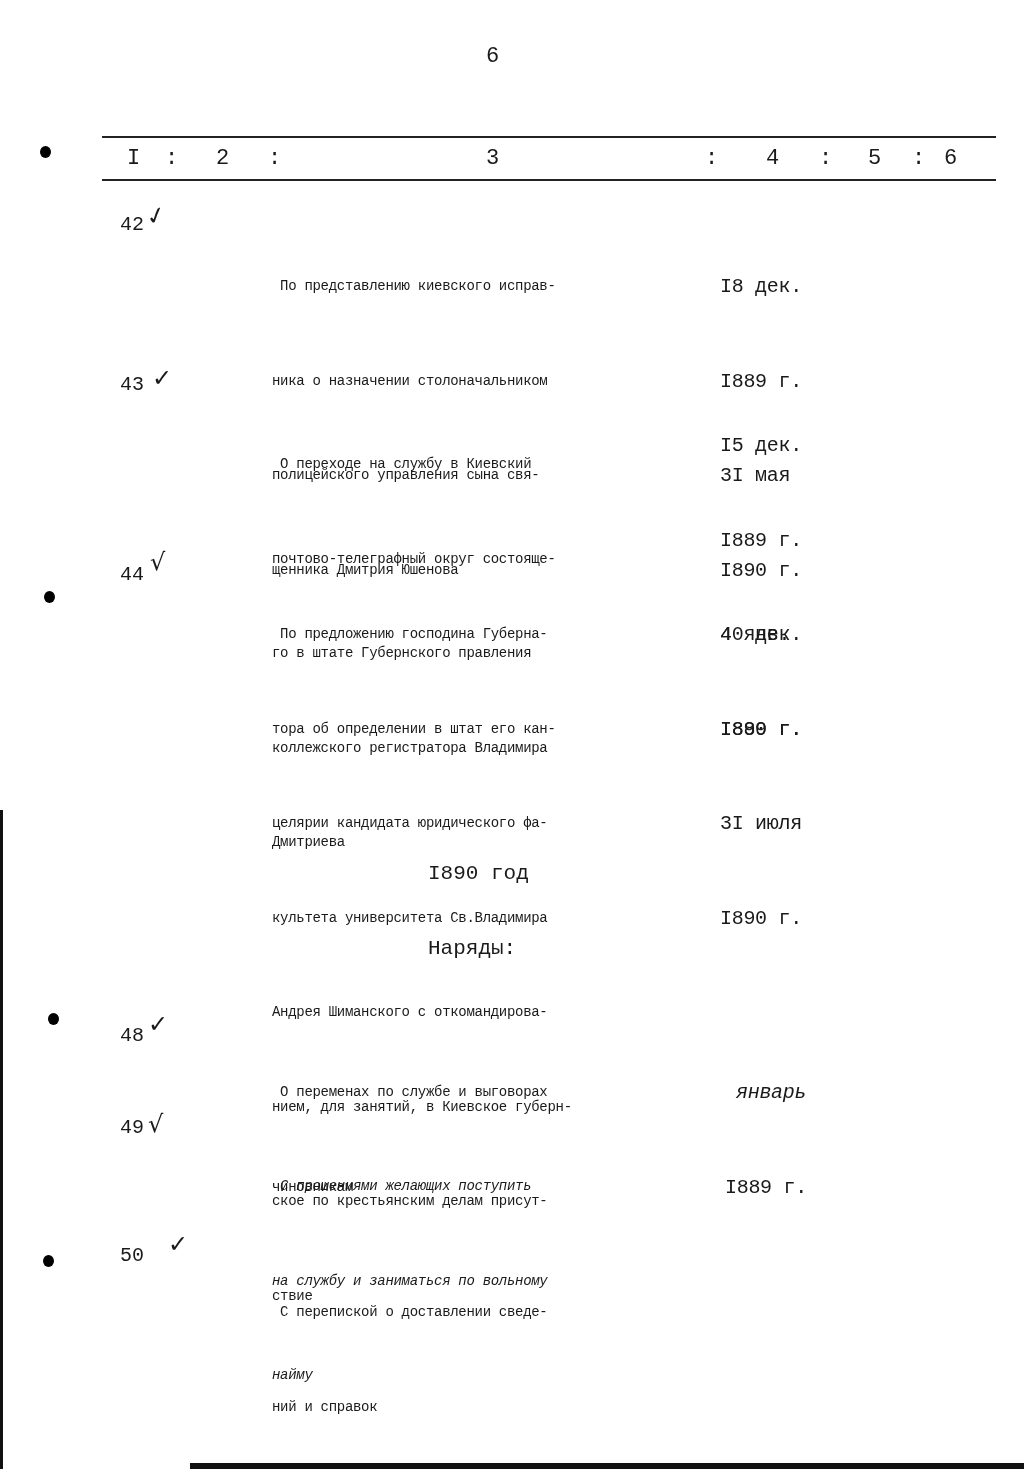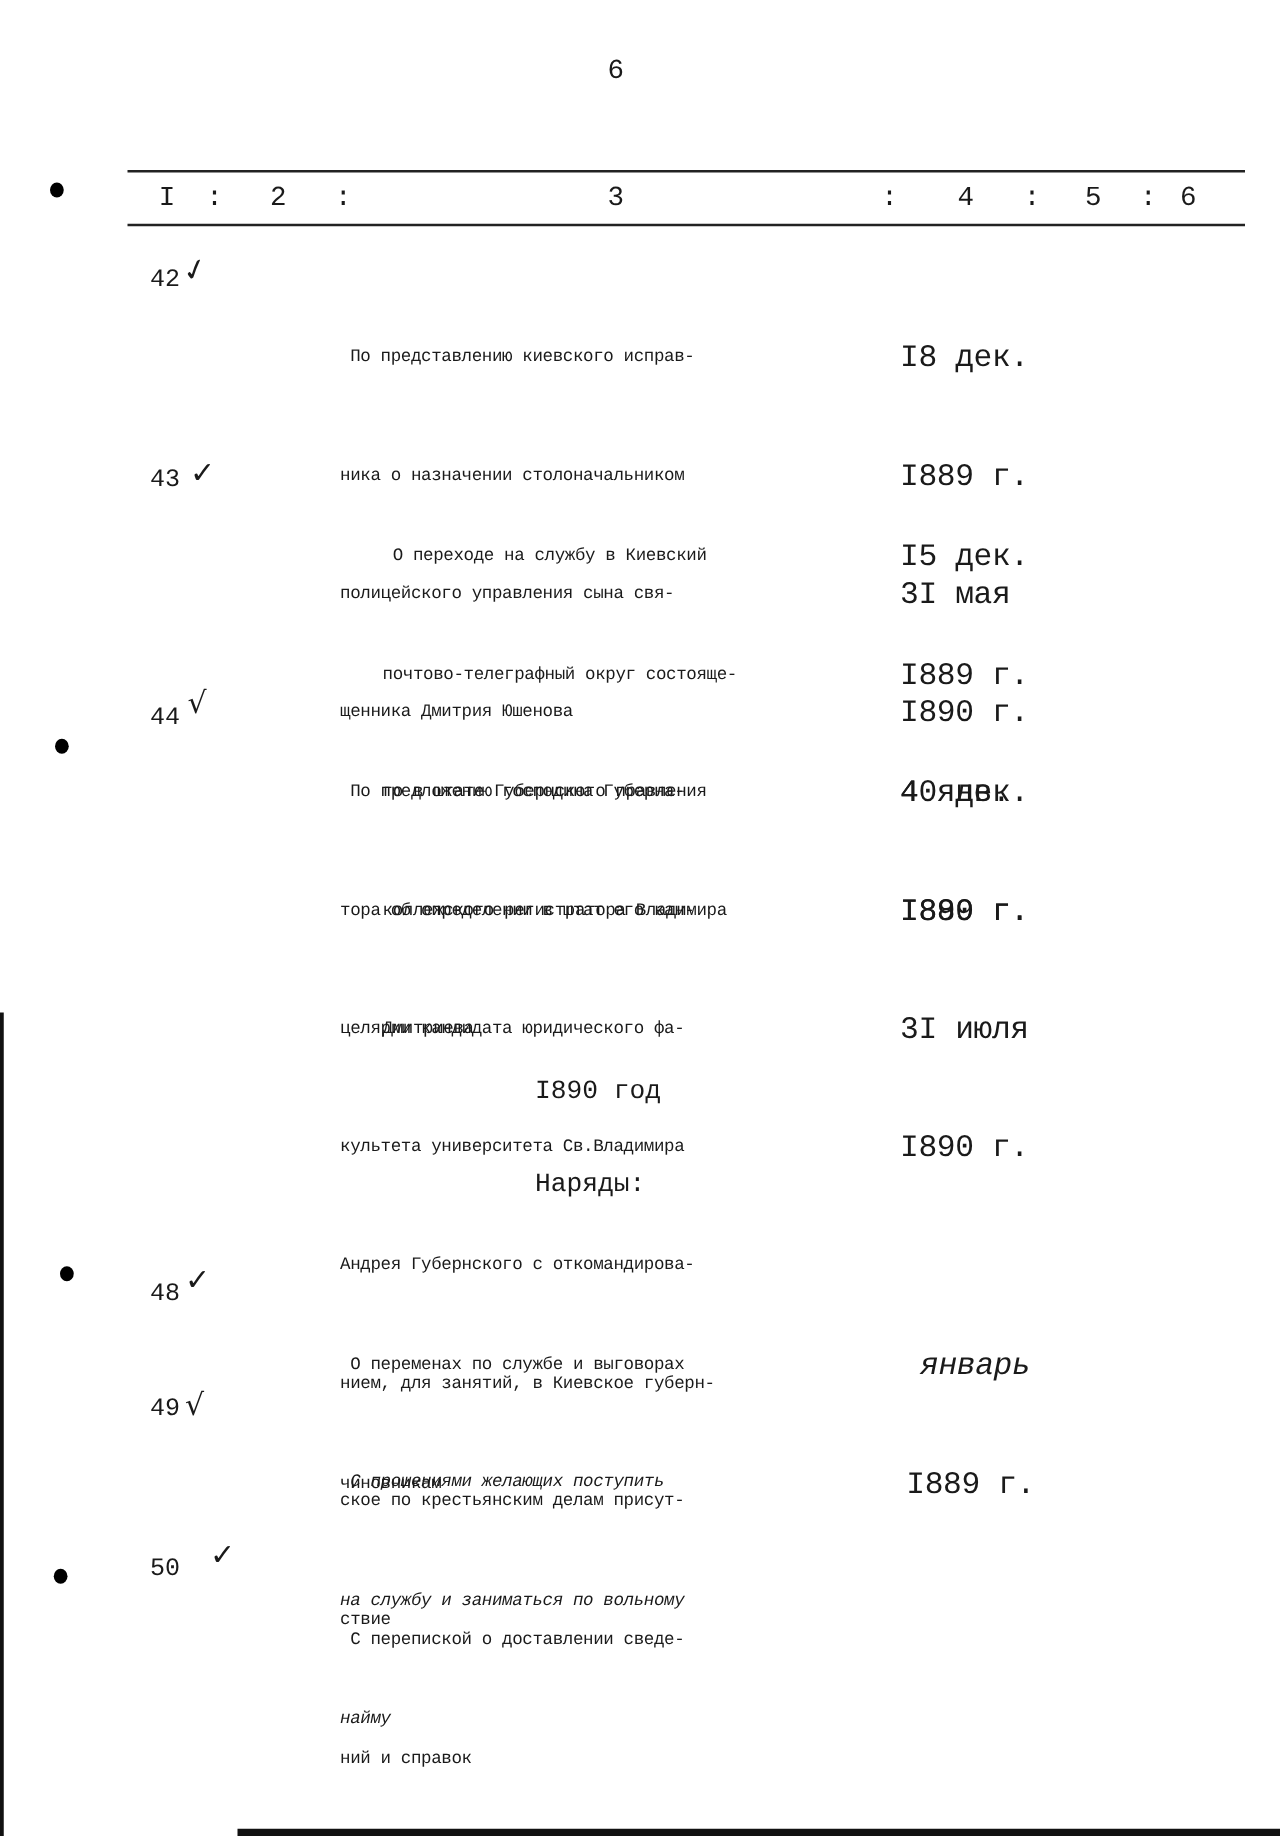--- a/index.html
+++ b/index.html
@@ -13,21 +13,21 @@
     .rule { left: 102px; width: 894px; height: 2px; background: #222; }
     .rule.top { top: 136px; }
     .rule.bottom { top: 179px; }
     .col-header { top: 146px; font-size: 22px; }
     .punch { width: 11px; height: 12px; border-radius: 50%; background: #000; }
     .scan-edge-left { left: 0; top: 810px; width: 3px; height: 659px; background: #111; }
     .scan-edge-bottom { left: 190px; top: 1463px; width: 834px; height: 6px; background: #111; }
     .entry-num { font-size: 20px; left: 120px; }
     .check { font-size: 24px; font-family: "DejaVu Sans", sans-serif; }
     .desc { left: 272px; font-size: 14px; line-height: 31.5px; white-space: pre; letter-spacing: -0.3px; }
-    .dates { left: 720px; font-size: 25px; line-height: 31.5px; white-space: pre; letter-spacing: -0.3px; }
+    .dates { left: 720px; font-size: 20px; line-height: 31.5px; white-space: pre; letter-spacing: -0.3px; }
     .center-heading { font-size: 21px; }
   </style>
 </head>
 <body>
 
 <div class="abs page-number">6</div>
 
 <div class="abs punch" style="left:40px;top:146px;"></div>
 <div class="abs punch" style="left:44px;top:591px;"></div>
 <div class="abs punch" style="left:48px;top:1013px;"></div>
@@ -64,21 +64,21 @@
     <div>I8 дек.</div>
     <div>I889 г.</div>
     <div>3I мая</div>
     <div>I890 г.</div>
   </div>
 </div>
 
 <div>
   <span class="abs entry-num" style="top:373px;">43</span>
   <span class="abs check" style="left:152px;top:364px;">✓</span>
-  <div class="abs desc" style="top:367px;margin-left:34px;">
+  <div class="abs desc" style="top:386px;">
     <div> О переходе на службу в Киевский</div>
     <div>почтово-телеграфный округ состояще-</div>
     <div>го в штате Губернского правления</div>
     <div>коллежского регистратора Владимира</div>
     <div>Дмитриева</div>
   </div>
   <div class="abs dates" style="top:367px;">
     <div>I5 дек.</div>
     <div>I889 г.</div>
     <div>4 янв.</div>
@@ -87,21 +87,21 @@
 </div>
 
 <div>
   <span class="abs entry-num" style="top:563px;">44</span>
   <span class="abs check" style="left:150px;top:548px;">√</span>
   <div class="abs desc" style="top:556px;">
     <div> По предложению господина Губерна-</div>
     <div>тора об определении в штат его кан-</div>
     <div>целярии кандидата юридического фа-</div>
     <div>культета университета Св.Владимира</div>
-    <div>Андрея Губернского с откомандирова-</div>
+    <div>Андрея Шиманского с откомандирова-</div>
     <div>нием, для занятий, в Киевское губерн-</div>
     <div>ское по крестьянским делам присут-</div>
     <div>ствие</div>
   </div>
   <div class="abs dates" style="top:556px;">
     <div>40 дек.</div>
     <div>I889 г.</div>
     <div>3I июля</div>
     <div>I890 г.</div>
   </div>

